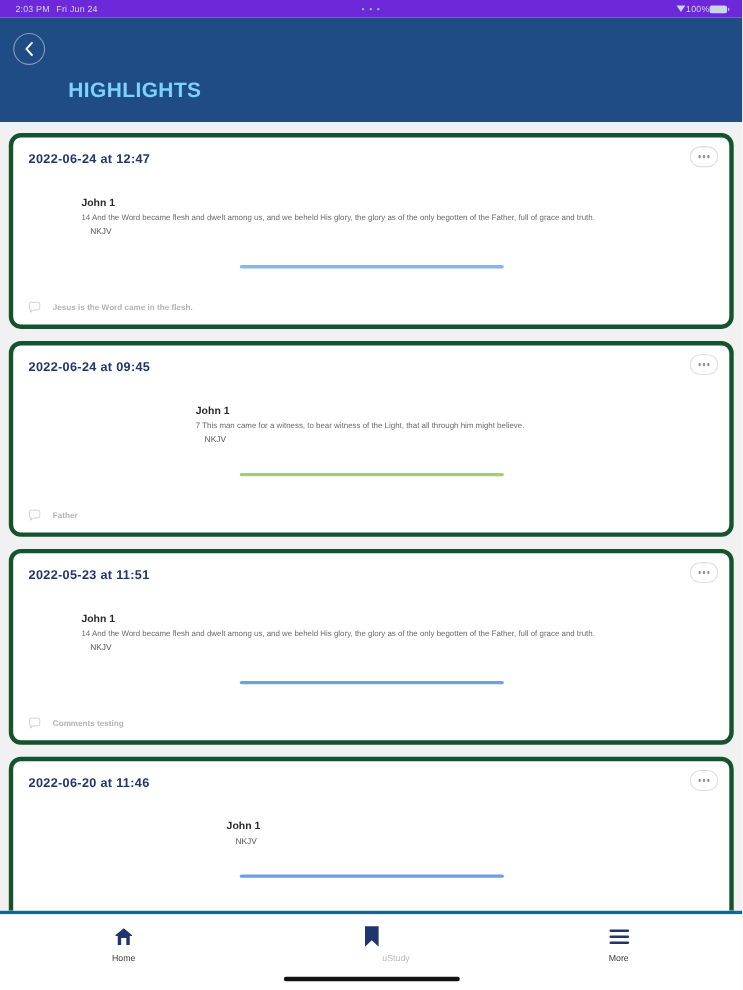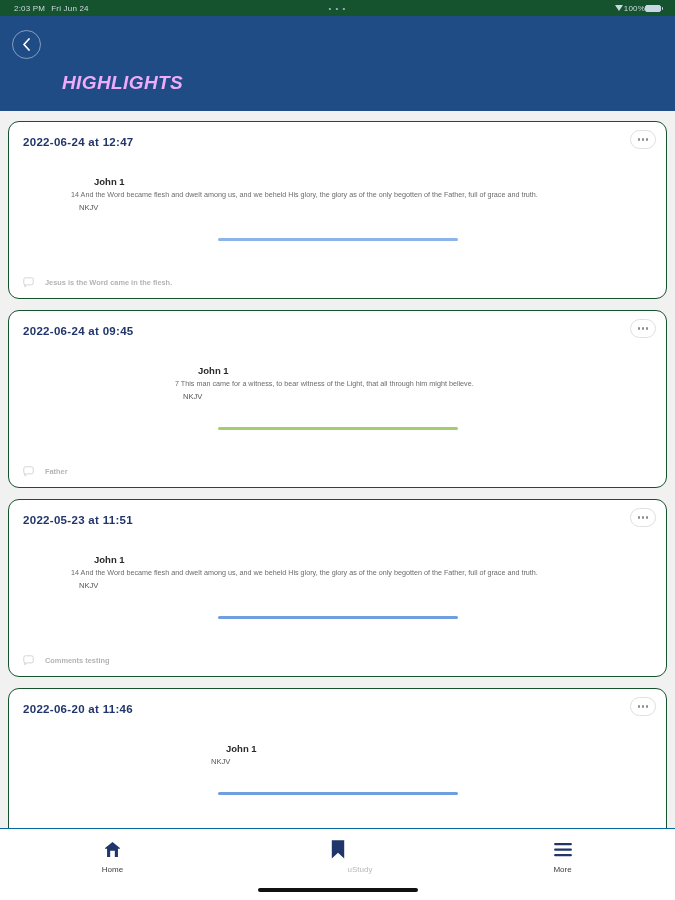--- a/index.html
+++ b/index.html
@@ -17,21 +17,21 @@
     position: relative;
     width: 675px;
     height: 900px;
     background: #f1f1f1;
     overflow: hidden;
   }
 
   
   .statusbar {
     height: 16px;
-    background: #14532d;
+    background: #6d28d9;
     display: flex;
     align-items: center;
     padding: 0 14px;
     color: #cfd9e6;
     font-size: 8px;
     letter-spacing: .2px;
     position: relative;
   }
   .sb-left { display: flex; gap: 6px; align-items: center; white-space: nowrap; }
   .sb-center {
@@ -68,37 +68,36 @@
   .back-btn {
     position: absolute; top: 14px; left: 12px;
     width: 29px; height: 29px; border-radius: 50%;
     border: 1px solid rgba(255,255,255,.45);
     display: flex; align-items: center; justify-content: center;
     cursor: pointer;
   }
   .back-btn svg { display: block; }
   .page-title {
     position: absolute; left: 62px; top: 56px;
-    color: #f0abfc; font-size: 19px; font-weight: bold;
+    color: #7dd3fc; font-size: 19px; font-weight: bold;
     letter-spacing: .4px;
-    font-style: italic;
   }
 
   
   .scroll {
     position: absolute;
     top: 111px; left: 0; right: 0; bottom: 72px;
     background: #f1f1f1;
     overflow: hidden;
     padding: 10px 8px 0 8px;
   }
 
   .card {
     background: #ffffff;
-    border: 1px solid #14532d;
+    border: 4px solid #14532d;
     border-radius: 11px;
     margin-bottom: 11px;
     position: relative;
     padding: 14px 14px 10px 14px;
     min-height: 178px;
   }
   .card-date {
     font-size: 11.5px;
     font-weight: bold;
     color: #20356b;
@@ -110,42 +109,41 @@
     border: 1px solid #e0e0e0; background: #fff;
     display: flex; align-items: center; justify-content: center;
     gap: 2px; cursor: pointer;
   }
   .dots-btn i { width: 2.2px; height: 2.2px; border-radius: 50%; background: #8d8d8d; display: block; }
 
   .verse-block { margin-top: 28px; padding-left: 48px; }
   .verse-ref {
     font-size: 9.5px; font-weight: bold; color: #2a2a2a;
     margin-bottom: 3px;
-    margin-left: 23px;
   }
   .verse-text {
     font-size: 7.2px; color: #6b6b6b; line-height: 1.45;
     margin-bottom: 3px; white-space: nowrap; overflow: hidden;
   }
   .verse-ver { font-size: 7.6px; color: #555; padding-left: 8px; }
 
   .hl-wrap { margin-top: 26px; display: flex; justify-content: center; }
   .hl-line { width: 240px; height: 3px; border-radius: 2px; }
 
   .comment-row {
     position: absolute; left: 14px; bottom: 10px;
     display: flex; align-items: center; gap: 11px; font-weight: bold;
   }
   .comment-text { font-size: 7.4px; color: #b4b4b4; }
 
   
   .tabbar {
     position: absolute; left: 0; right: 0; bottom: 0;
     height: 72px; background: #ffffff;
-    border-top: 1px solid #0369a1;
+    border-top: 3px solid #0369a1;
     display: flex; align-items: flex-start; padding-top: 10px;
   }
   .tab {
     flex: 1; display: flex; flex-direction: column;
     align-items: center; gap: 5px; cursor: pointer;
   }
   .tab-label { font-size: 8px; color: #3c3c3c; }
   .tab.active .tab-label { color: #b9b9b9; margin-left: 45px; }
   .tab-ico { height: 21px; display: flex; align-items: center; justify-content: center; }
 

